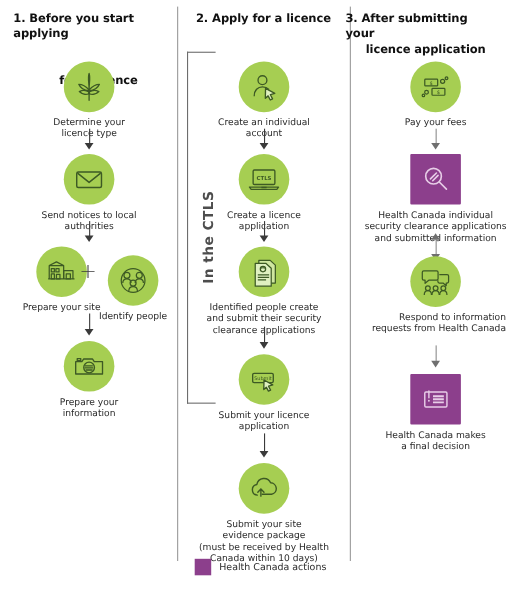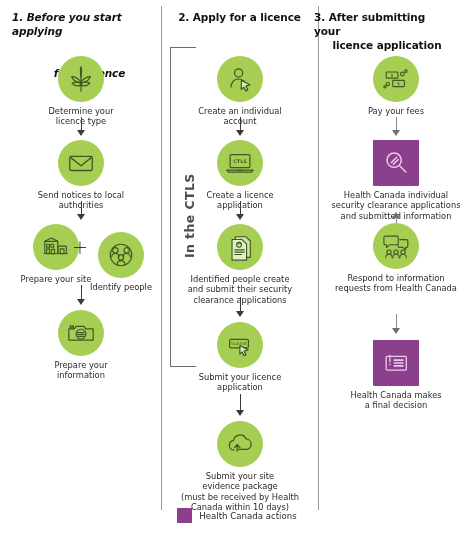--- a/index.html
+++ b/index.html
@@ -13,21 +13,21 @@
   }
   .board{position:absolute;left:0;top:0;width:474px;height:540px;}
 
   
   .divider{position:absolute;top:6px;width:1px;height:504px;background:#9a9a9a;}
   .divider.d1{left:161px;}
   .divider.d2{left:318px;}
 
   
   .col{position:absolute;top:0;}
-  .col1{left:0px;width:161px;font-style:italic;}
+  .col1{left:0px;width:161px;}
   .col2{left:161px;width:157px;}
   .col3{left:304px;width:156px;}
 
   .col-title{
     font-size:10.5px;font-weight:bold;line-height:14px;
     text-align:center;color:#111;
     letter-spacing:-0.1px;
   }
   .col1 .col-title{padding:10px 8px 0 12px;text-align:left;}
   .col1 .col-title .l2{display:block;text-align:center;padding-left:14px;margin-top:28px;}
@@ -356,21 +356,21 @@
 security clearance applications
 and submitted information</div>
   </div>
 
   <div class="arrow gray" style="left:391.5px;top:212px;height:26px;">
     <div class="head-up" style="top:0;"></div>
     <div class="stem" style="top:5px;height:15px;"></div>
     <div class="head" style="top:19px;"></div>
   </div>
 
-  <div class="node" style="left:332px;top:223px;width:128px;">
+  <div class="node" style="left:332px;top:233px;width:128px;text-align:right;">
     <div class="shape circle">
       <svg width="30" height="30" viewBox="0 0 32 32">
         <g fill="none" stroke="#3d5a24" stroke-width="1.2" stroke-linejoin="round">
           <path d="M4.5 5.5 h12.5 a1.4 1.4 0 0 1 1.4 1.4 v6.3 a1.4 1.4 0 0 1 -1.4 1.4 h-7.6 l-3.6 3 v-3 h-1.3 a1.4 1.4 0 0 1 -1.4 -1.4 v-6.3 a1.4 1.4 0 0 1 1.4 -1.4 z"></path>
           <path d="M19.6 9.2 h7.6 a1.4 1.4 0 0 1 1.4 1.4 v5.4 a1.4 1.4 0 0 1 -1.4 1.4 h-0.9 v2.6 l-3.1 -2.6 h-3.6 a1.4 1.4 0 0 1 -1.4 -1.4 v-1.4"></path>
           <circle cx="8.5" cy="22.5" r="2.3"></circle>
           <path d="M5 29 C5 26 6.6 24.8 8.5 24.8 C10.4 24.8 12 26 12 29"></path>
           <circle cx="16" cy="22.5" r="2.3"></circle>
           <path d="M12.5 29 C12.5 26 14.1 24.8 16 24.8 C17.9 24.8 19.5 26 19.5 29"></path>
           <circle cx="23.5" cy="22.5" r="2.3"></circle>

